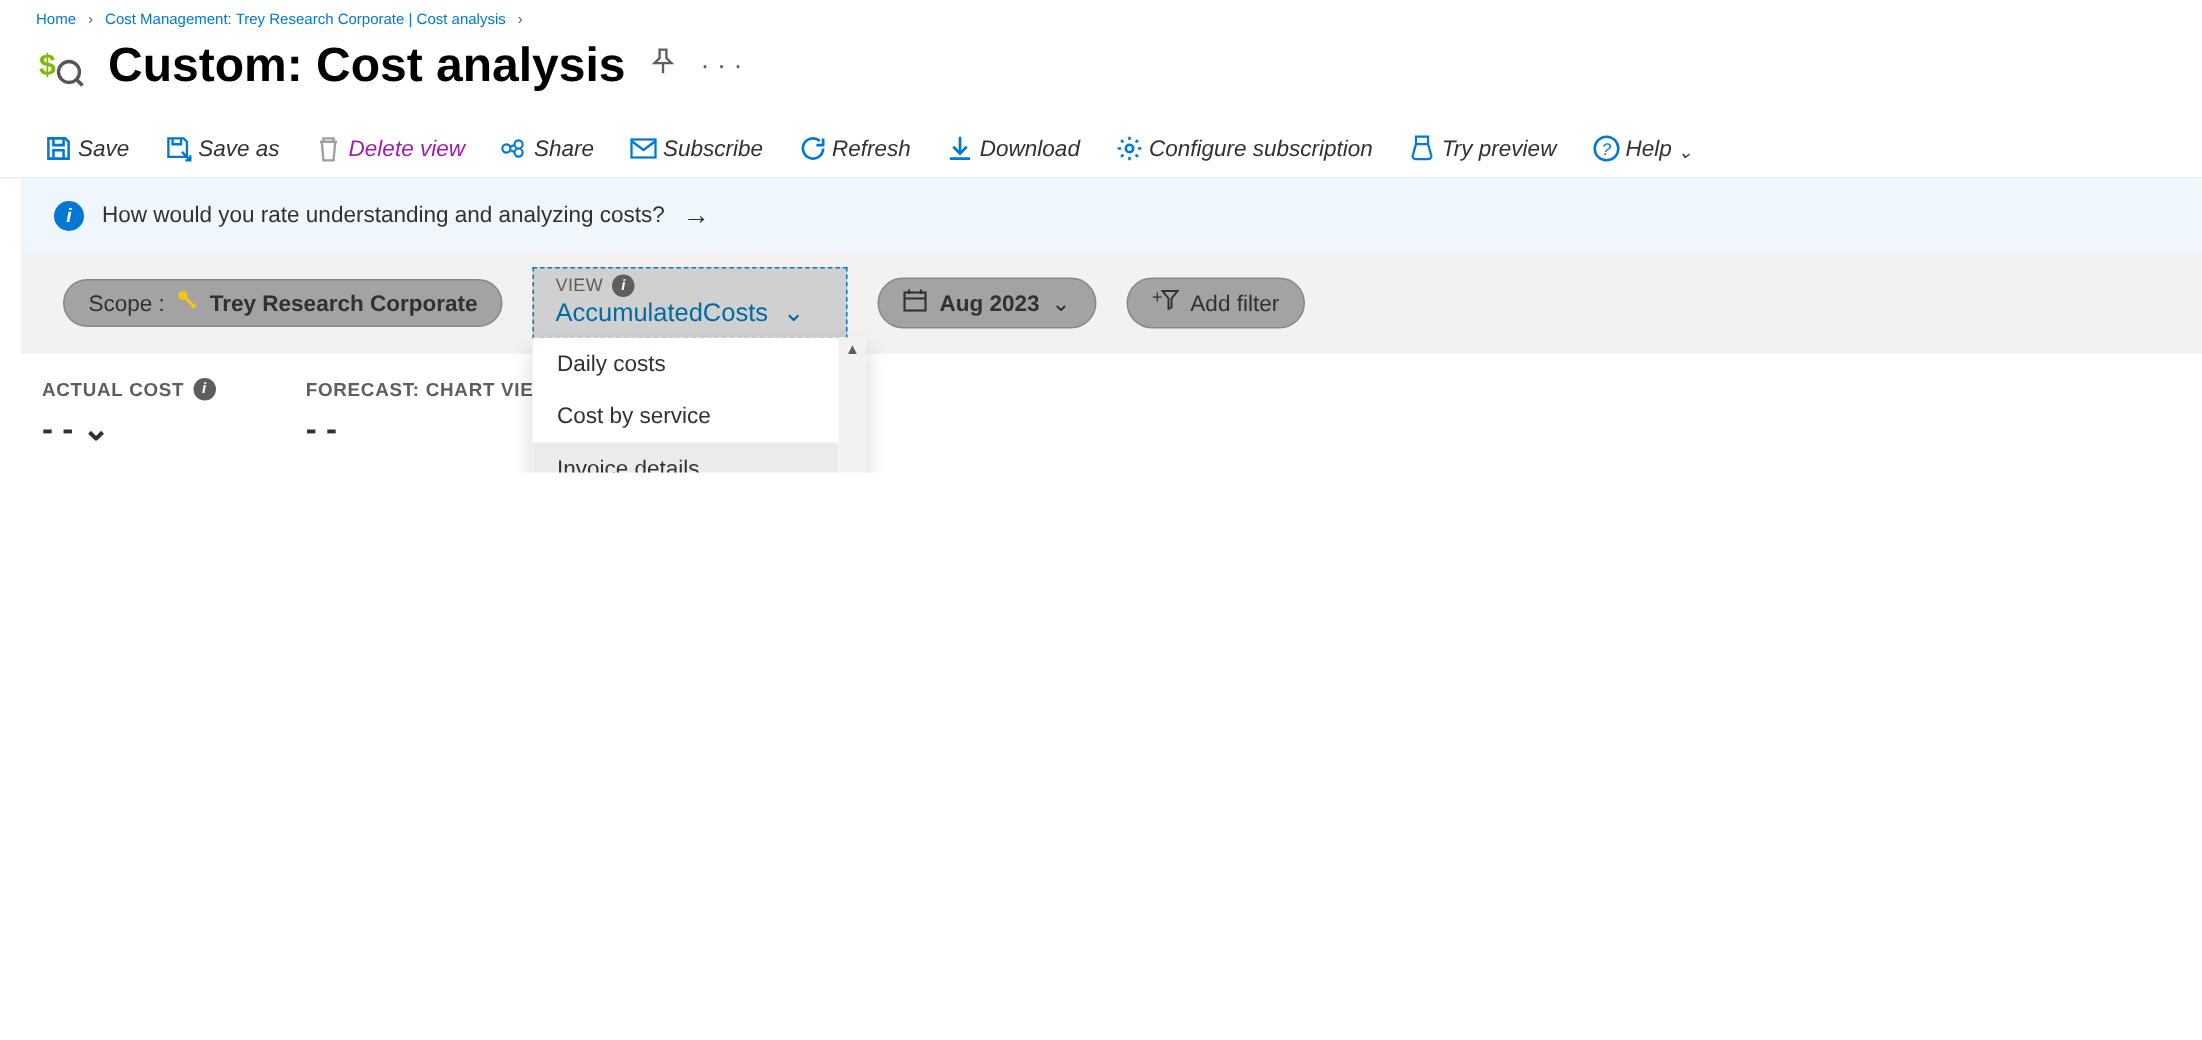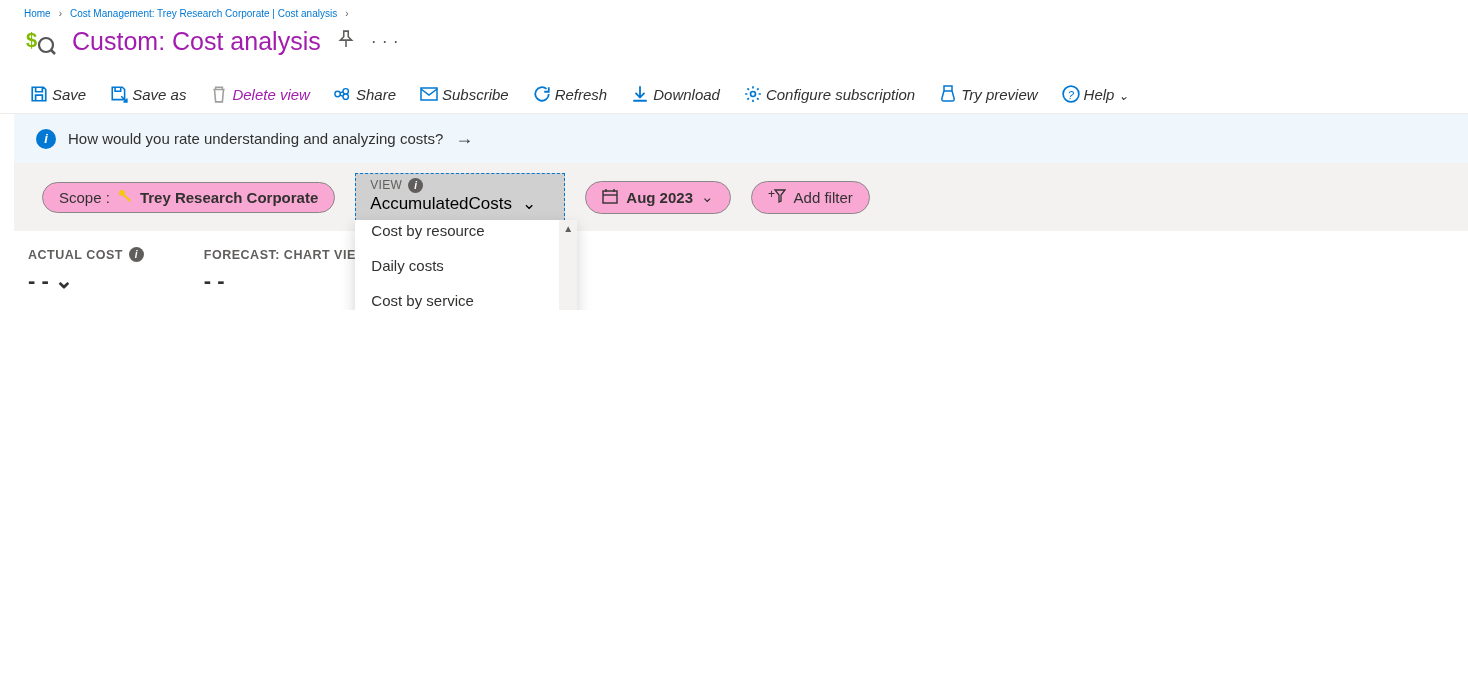--- a/index.html
+++ b/index.html
@@ -24,21 +24,21 @@
     display: flex;
     align-items: center;
     gap: 16px;
     padding: 2px 24px 20px 24px;
   }
   .title-row .icon-box {
     width: 32px; height: 32px;
     display:flex; align-items:center; justify-content:center;
   }
   .title-row h1 {
-    margin:0; font-size: 25px; font-weight: 400; color:#a21caf;
+    margin:0; font-size: 32px; font-weight: 700; color:#000000;
   }
   .pin-icon, .more-icon { color:#605e5c; cursor:pointer; font-size:18px; }
   .toolbar {
     display:flex; align-items:center; gap: 24px;
     padding: 8px 24px 10px 30px;
     border-bottom: 1px solid #edebe9;
   }
   .tbtn {
     display:flex; align-items:flex-end; gap:4px;
     font-size:15px; cursor:pointer; color:#323130;font-style:italic;
@@ -58,35 +58,35 @@
     font-style:italic;
   }
   .filter-bar {
     display:flex; align-items:center; gap:20px;
     background:#f3f2f1;
     padding: 10px 22px 10px 28px;
     margin-left:14px;
     position:relative;
   }
   .pill {
-    background:#f9a8d4; border:1px solid #8a8886; border-radius:22px;
+    background:#a3a3a3; border:1px solid #8a8886; border-radius:22px;
     padding: 6px 16px; display:flex; align-items:center; gap:8px;
     font-size:15px;
   }
   .pill .key-ic { color:#e6b800; }
   .view-select {
     border:1px dashed #0078d4; background:#d0d0d0;
     padding: 4px 14px 6px 14px; min-width:210px;
     position:relative;
   }
   .view-select .vlabel {
     font-size:12px; color:#605e5c; letter-spacing:0.3px; display:flex;gap:6px;
   }
   .view-select .vvalue {
-    font-size:17px; display:flex; align-items:center; gap:10px; color:#000000;
+    font-size:17px; display:flex; align-items:center; gap:10px; color:#0369a1;
   }
   .dropdown {
     position:absolute; top:100%; left:-1px;
     width:222px; background:#fff;
     box-shadow:0 6px 14px rgba(0,0,0,0.18);
     z-index:10; font-size:15px;
     display:flex;
   }
   .dropdown-list { flex:1; overflow:hidden; }
   .dropdown-item {
@@ -242,21 +242,20 @@
       <span>VIEW</span>
       <span class="info-circle">i</span>
     </div>
     <div class="vvalue">
       <span>AccumulatedCosts</span>
       <span>⌄</span>
     </div>
 
     <div class="dropdown">
       <div class="dropdown-list">
-        <div class="dropdown-item clipped-top">Cost by resource</div>
         <div class="dropdown-item">Daily costs</div>
         <div class="dropdown-item">Cost by service</div>
         <div class="dropdown-item hover">Invoice details</div>
         <div class="dropdown-header">Smart views</div>
         <div class="dropdown-item">Resources</div>
         <div class="dropdown-item">Resource groups</div>
         <div class="dropdown-item">Services</div>
         <div class="dropdown-item highlight-red">Reservations</div>
       </div>
       <div class="scroll-col">

